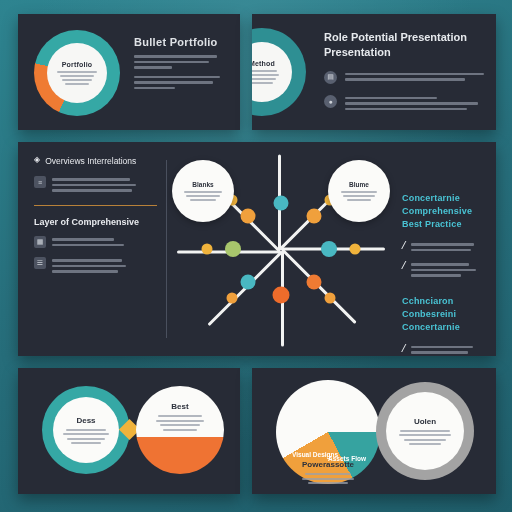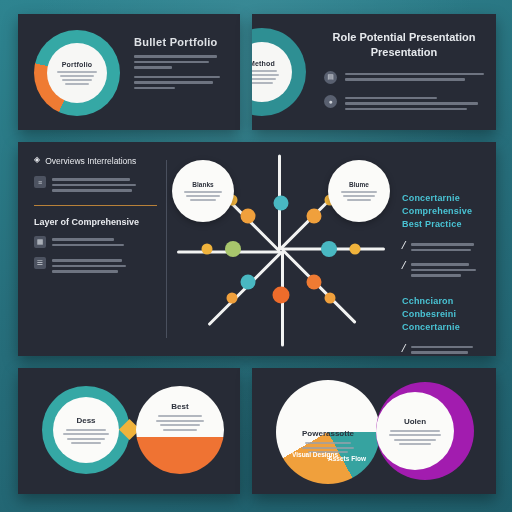--- a/index.html
+++ b/index.html
@@ -37,21 +37,21 @@
     display:flex;flex-direction:column;align-items:center;justify-content:center;
   }
   .mini-title{font-size:7px;font-weight:bold;color:#2b2f3a;letter-spacing:.2px;}
   .mini-lines{margin-top:3px;display:flex;flex-direction:column;gap:2px;align-items:center;}
   .mini-line{height:2px;border-radius:1px;background:#9aa0ab;opacity:.75;}
   .txt-col{position:absolute;left:116px;top:22px;right:12px;}
   .panel-title{color:#dfe2e6;font-size:11px;font-weight:bold;letter-spacing:.3px;}
   .para{margin-top:7px;display:flex;flex-direction:column;gap:3px;}
   .tline{height:2.5px;border-radius:1px;background:#8d94a1;opacity:.7;}
   
-  #panel-role{left:252px;top:14px;width:244px;height:116px;text-align:center;}
+  #panel-role{left:252px;top:14px;width:244px;height:116px;}
   .edge-circle{
     position:absolute;left:-34px;top:14px;width:88px;height:88px;border-radius:50%;
     background:#2e8f93;display:flex;align-items:center;justify-content:center;
   }
   .edge-circle-inner{
     width:60px;height:60px;border-radius:50%;background:#f7f7f5;
     display:flex;flex-direction:column;align-items:center;justify-content:center;
   }
   .role-body{position:absolute;left:72px;top:16px;right:12px;}
   .role-title{color:#e6e9ed;font-size:11px;font-weight:bold;line-height:1.35;}
@@ -121,26 +121,26 @@
   .half-inner{padding-top:16px;display:flex;flex-direction:column;align-items:center;}
   
   #panel-power{left:252px;top:368px;width:244px;height:126px;}
   .multi{
     position:absolute;left:24px;top:12px;width:104px;height:104px;border-radius:50%;
     background:
       conic-gradient(from 90deg,
         #36a3a0 0deg 62deg,
         #f0a03c 62deg 150deg,
         #fbfbf9 150deg 360deg);
-    display:flex;align-items:center;justify-content:center;
+    display:flex;align-items:flex-end;justify-content:center;
   }
   .multi-inner{padding-top:18px;display:flex;flex-direction:column;align-items:center;}
   .outline-circle{
     position:absolute;right:22px;top:14px;width:98px;height:98px;border-radius:50%;
-    background:#a21caf;display:flex;align-items:center;justify-content:flex-start;
+    background:#a3a3a3;display:flex;align-items:center;justify-content:center;
   }
   .outline-inner{
     width:78px;height:78px;border-radius:50%;background:#fbfbf9;
     display:flex;flex-direction:column;align-items:center;justify-content:center;
   }
   .label-dark{font-size:8px;font-weight:bold;color:#2c313c;}
   .label-white{font-size:6.5px;font-weight:bold;color:#ffffff;}
   .stack{display:flex;flex-direction:column;gap:2.5px;align-items:center;margin-top:4px;}
 </style>
 </head>

